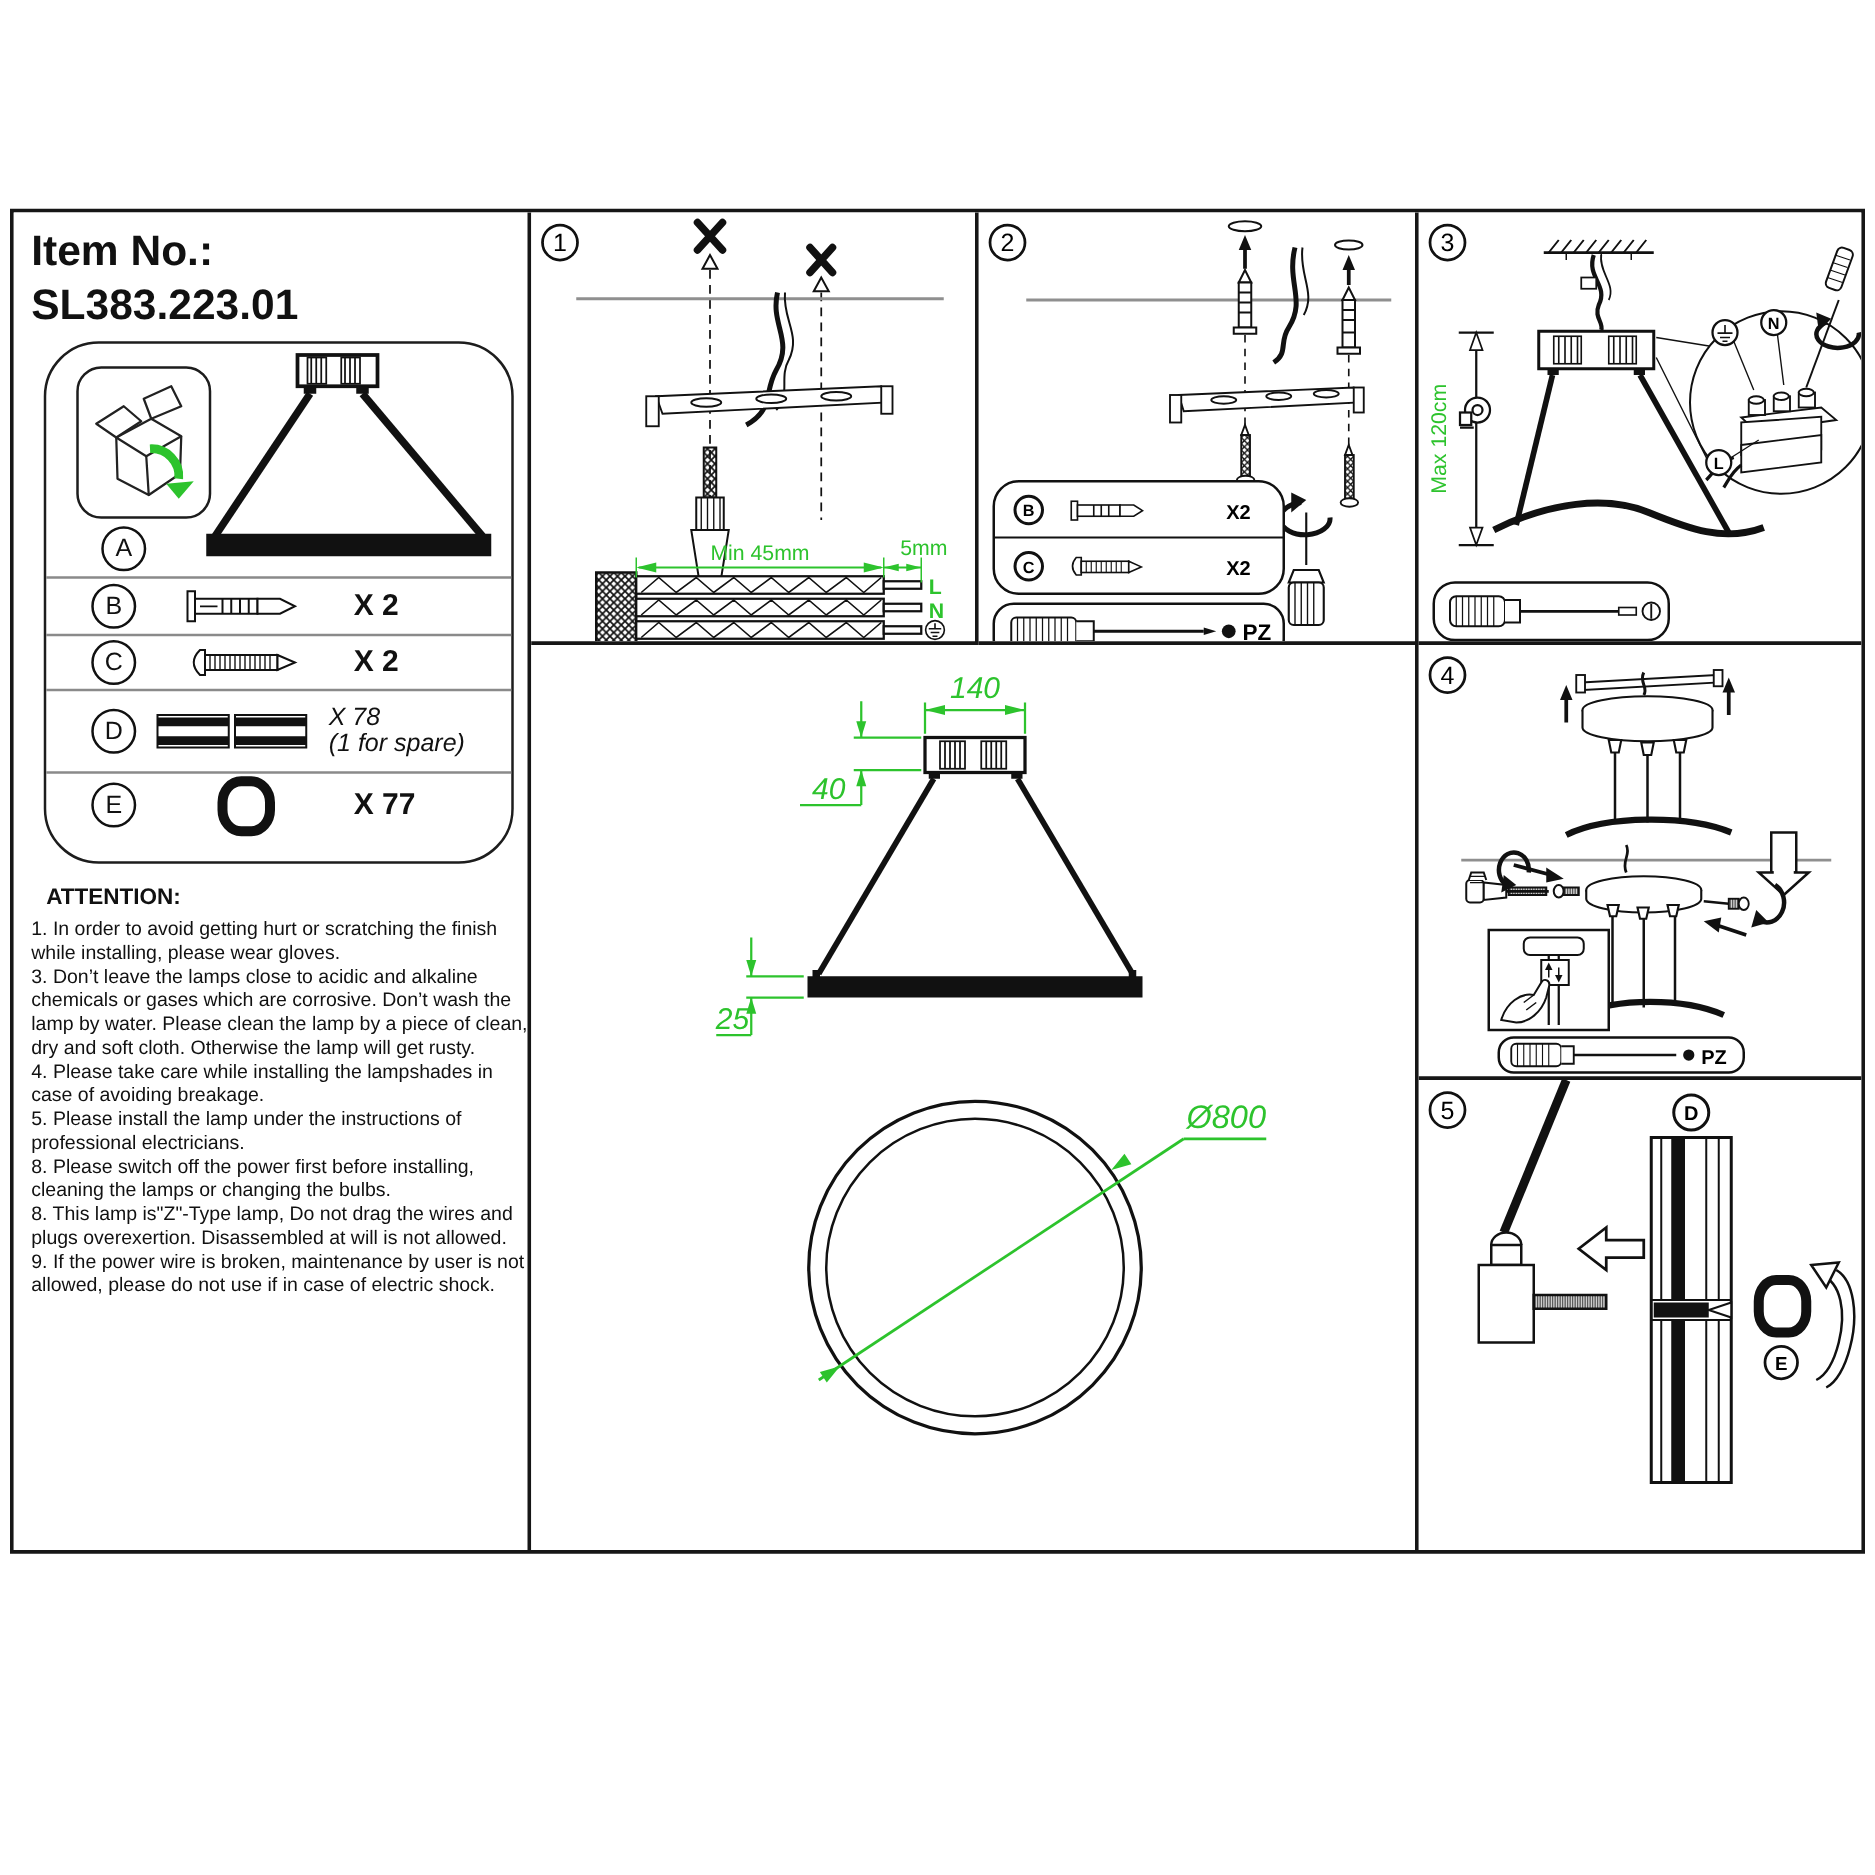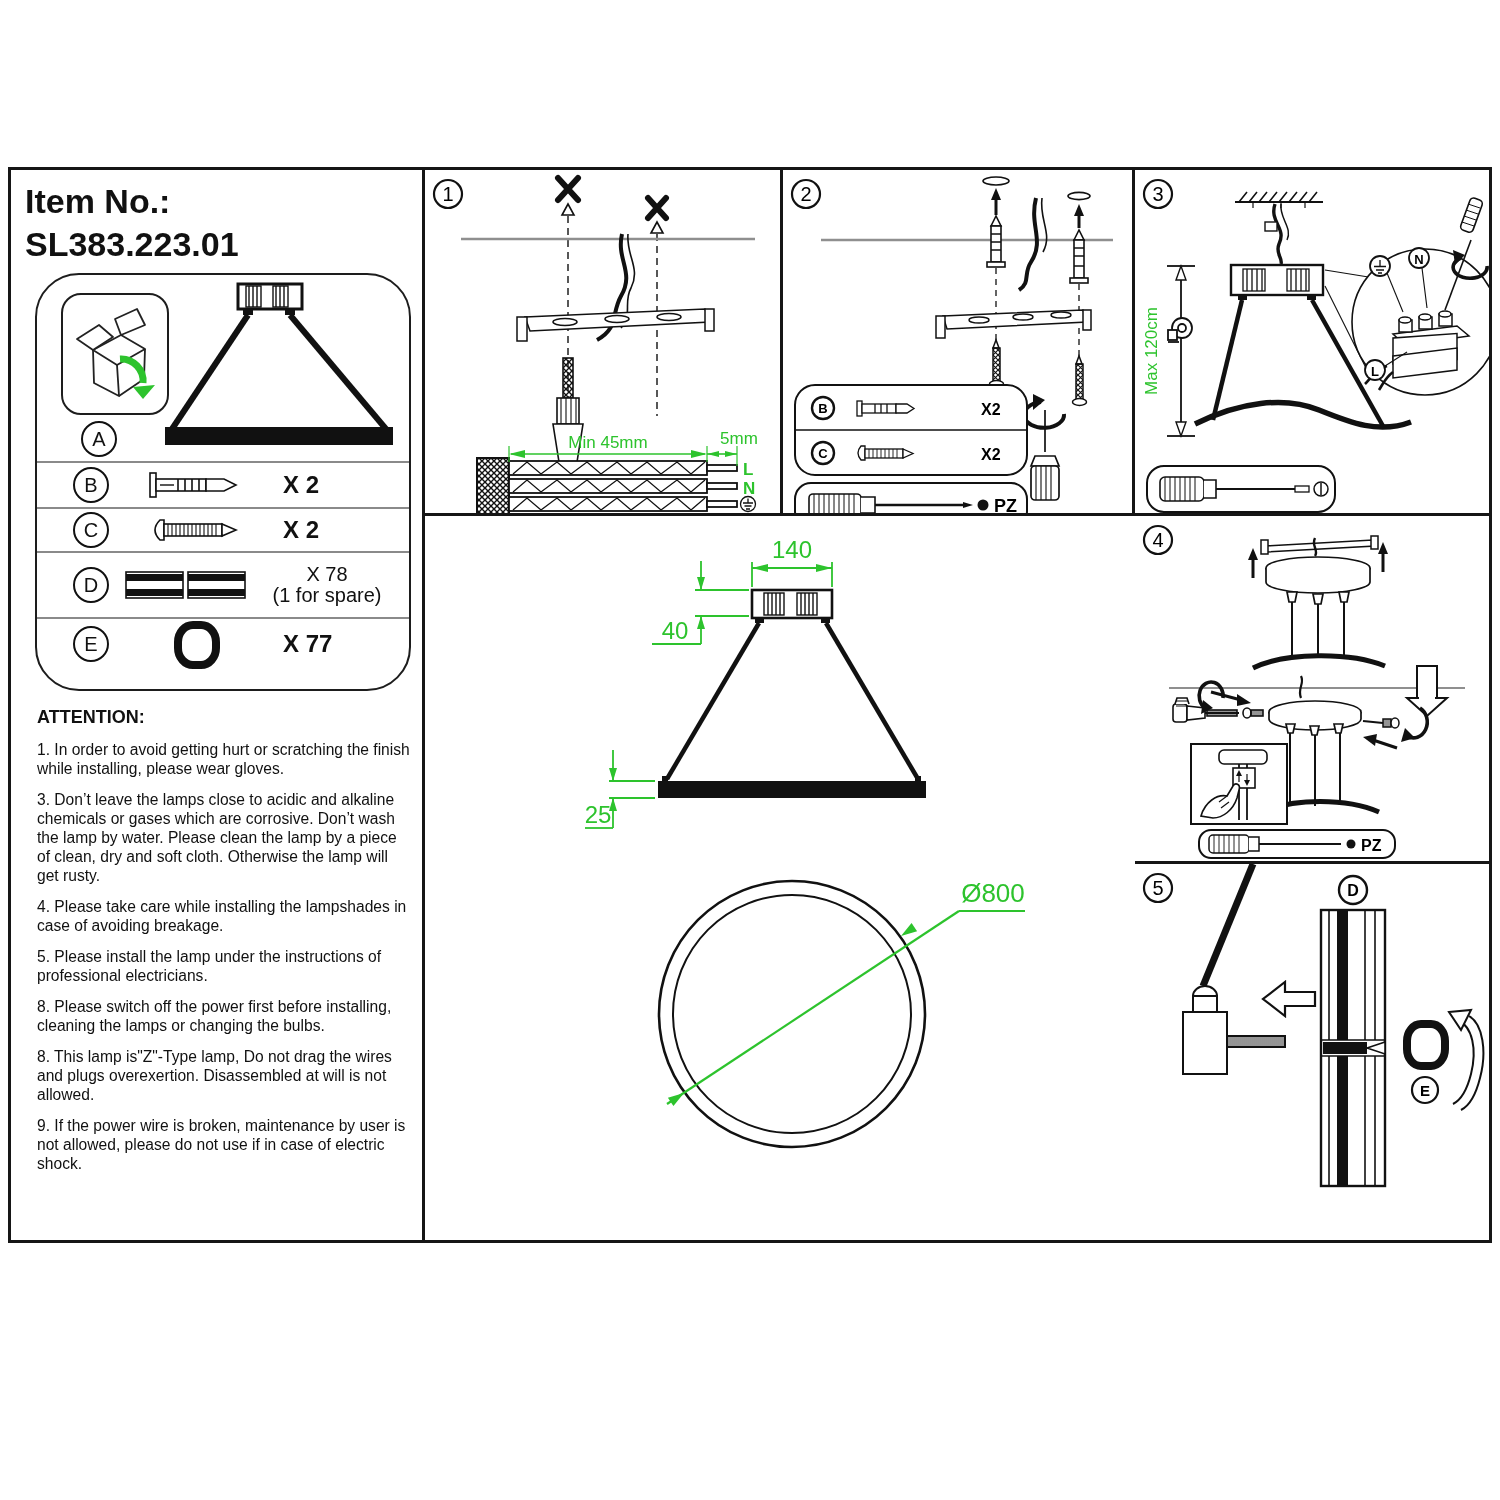--- a/index.html
+++ b/index.html
@@ -5,21 +5,21 @@
   html,body{margin:0;padding:0;background:#ffffff;}
   .page{position:relative;width:1500px;height:1500px;background:#ffffff;
         font-family:"Liberation Sans", sans-serif;color:#111;}
   .sheet{position:absolute;left:8px;top:167px;width:1484px;height:1076px;
          border:3px solid #161616;box-sizing:border-box;background:#fff;}
   .panel{position:absolute;box-sizing:border-box;background:#fff;overflow:hidden;}
   .p-left  {left:0;top:0;width:414px;height:1070px;border-right:3px solid #161616;}
   .p1      {left:414px;top:0;width:358px;height:346px;border-right:3px solid #161616;border-bottom:3px solid #161616;}
   .p2      {left:772px;top:0;width:352px;height:346px;border-right:3px solid #161616;border-bottom:3px solid #161616;}
   .p3      {left:1124px;top:0;width:354px;height:346px;border-bottom:3px solid #161616;}
-  .p-center{left:426px;top:346px;width:710px;height:724px;border-right:3px solid #161616;}
+  .p-center{left:414px;top:346px;width:710px;height:724px;border-right:3px solid #161616;font-style:italic;}
   .p4      {left:1124px;top:346px;width:354px;height:348px;border-bottom:3px solid #161616;}
   .p5      {left:1124px;top:694px;width:354px;height:376px;}
   .panel svg{display:block;}
 
   
   .p-left{padding:10px 10px 0 14px;}
   .item-label,.item-value{font-weight:bold;font-size:34px;line-height:1.25;letter-spacing:0;}
   .parts-box{margin:8px 6px 0 10px;width:372px;height:414px;border:2px solid #1d1d1d;
              border-radius:44px;position:relative;}
   .row-a{position:relative;height:186px;}
@@ -27,25 +27,25 @@
               border:2px solid #1d1d1d;border-radius:20px;}
   .circ{width:32px;height:32px;border:2.5px solid #111;border-radius:50%;
         display:flex;align-items:center;justify-content:center;
         font-size:20px;font-weight:normal;flex:0 0 auto;}
   .badge-a{position:absolute;left:44px;top:146px;}
   .lamp-a{position:absolute;right:14px;top:6px;}
   .prow{display:flex;align-items:center;border-top:2px solid #8a8a8a;
         padding:0 18px 0 36px;}
   .prow .icon-mid{flex:1 1 auto;display:flex;justify-content:center;align-items:center;}
   .qty{font-size:24px;width:108px;text-align:left;font-weight:bold;}
-  .qty2{font-size:20px;line-height:1.05;width:128px;text-align:center;}
+  .qty2{font-size:20px;line-height:1.05;width:128px;text-align:left;font-style:italic;}
   .row-b{height:44px;}.row-c{height:42px;}.row-d{height:64px;}.row-e{height:50px;}
   .attn-title{font-weight:bold;font-size:18px;margin:16px 0 6px 12px;}
   .notes{font-size:15.6px;line-height:19px;width:400px;}
-  .notes div{margin:12px;}
+  .notes div{margin:0;}
   svg text{font-family:"Liberation Sans", sans-serif;}
 </style>
 </head>
 <body>
 
 <div class="page">
  <div class="sheet">
 
   <div class="panel p-left">
     <div class="item-label">Item No.:</div>

